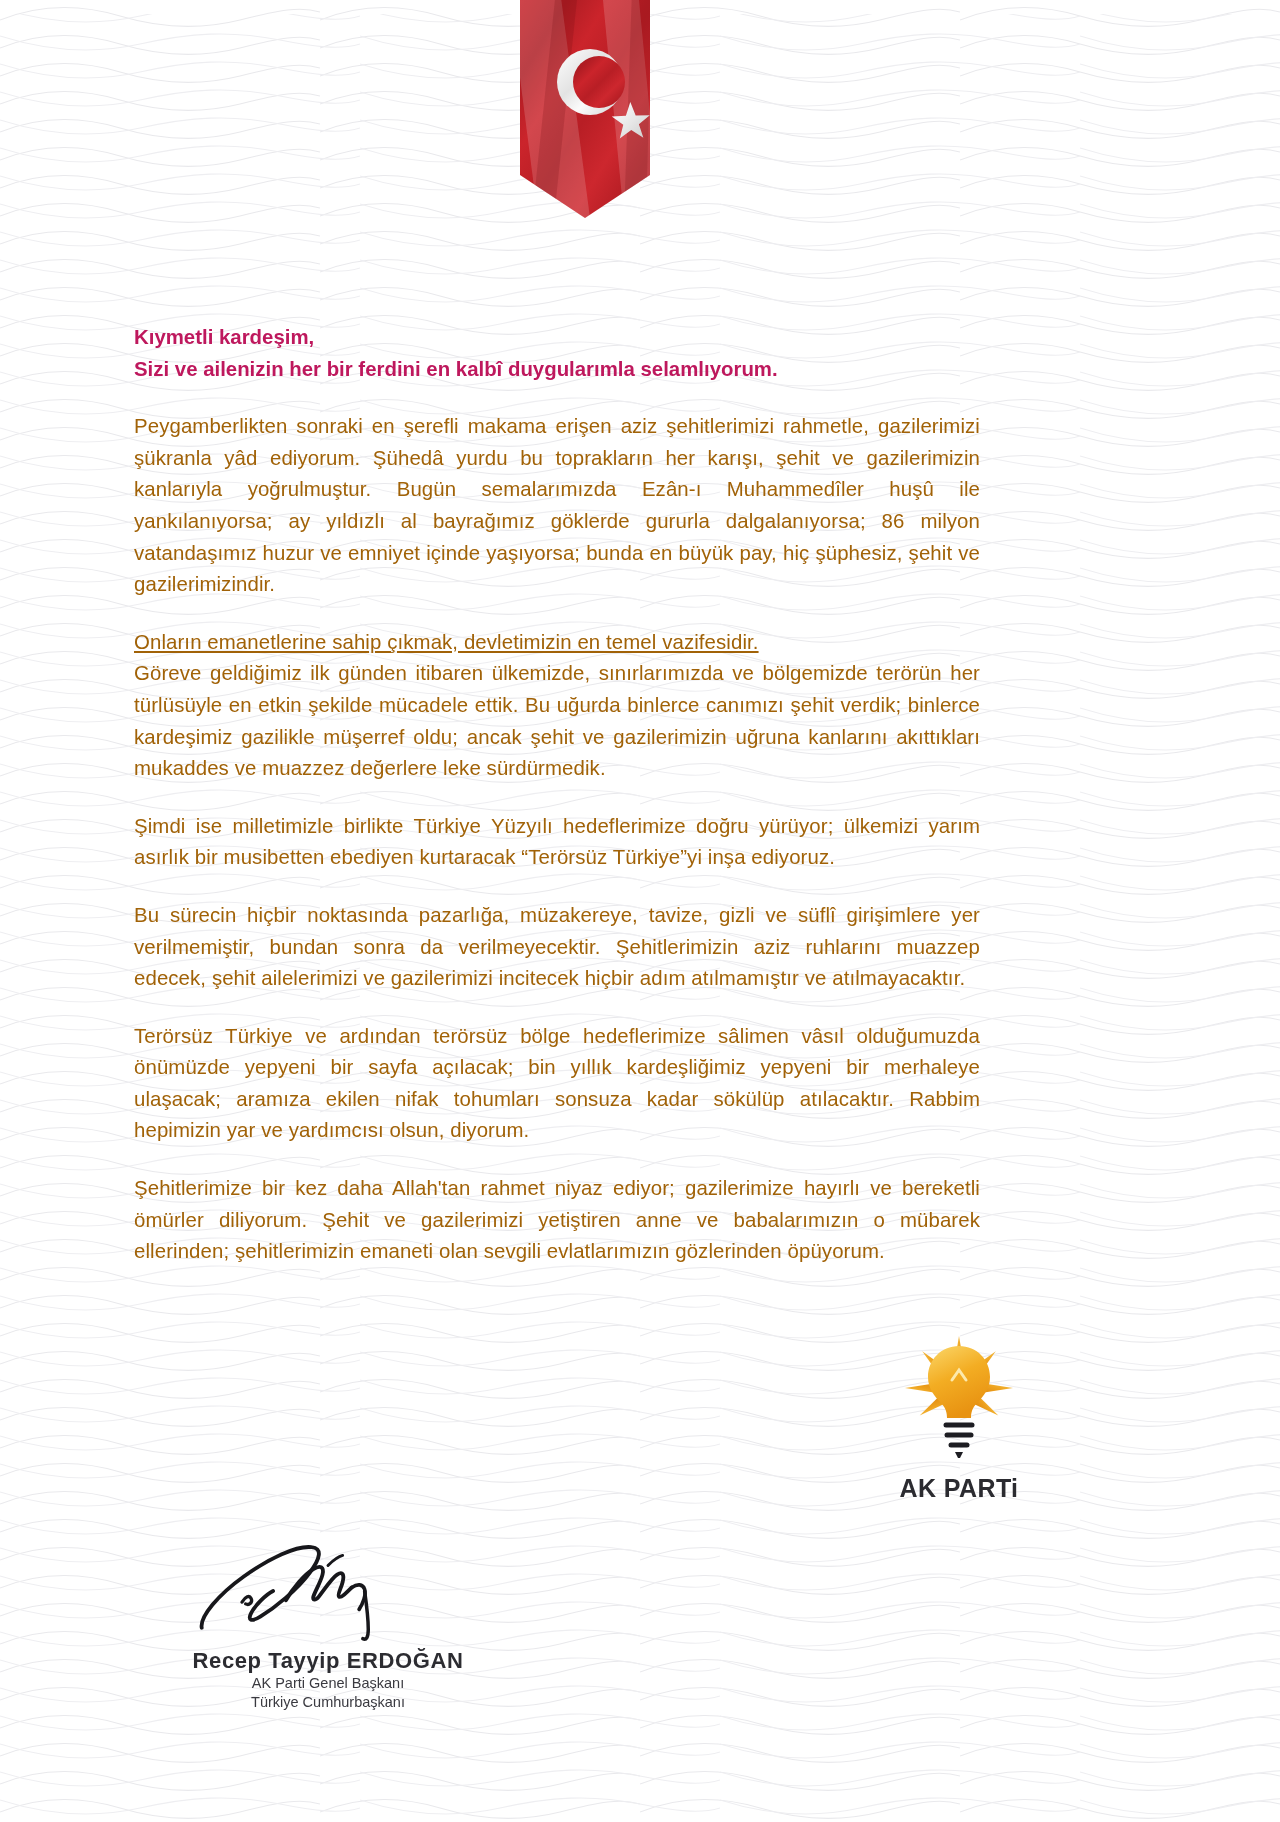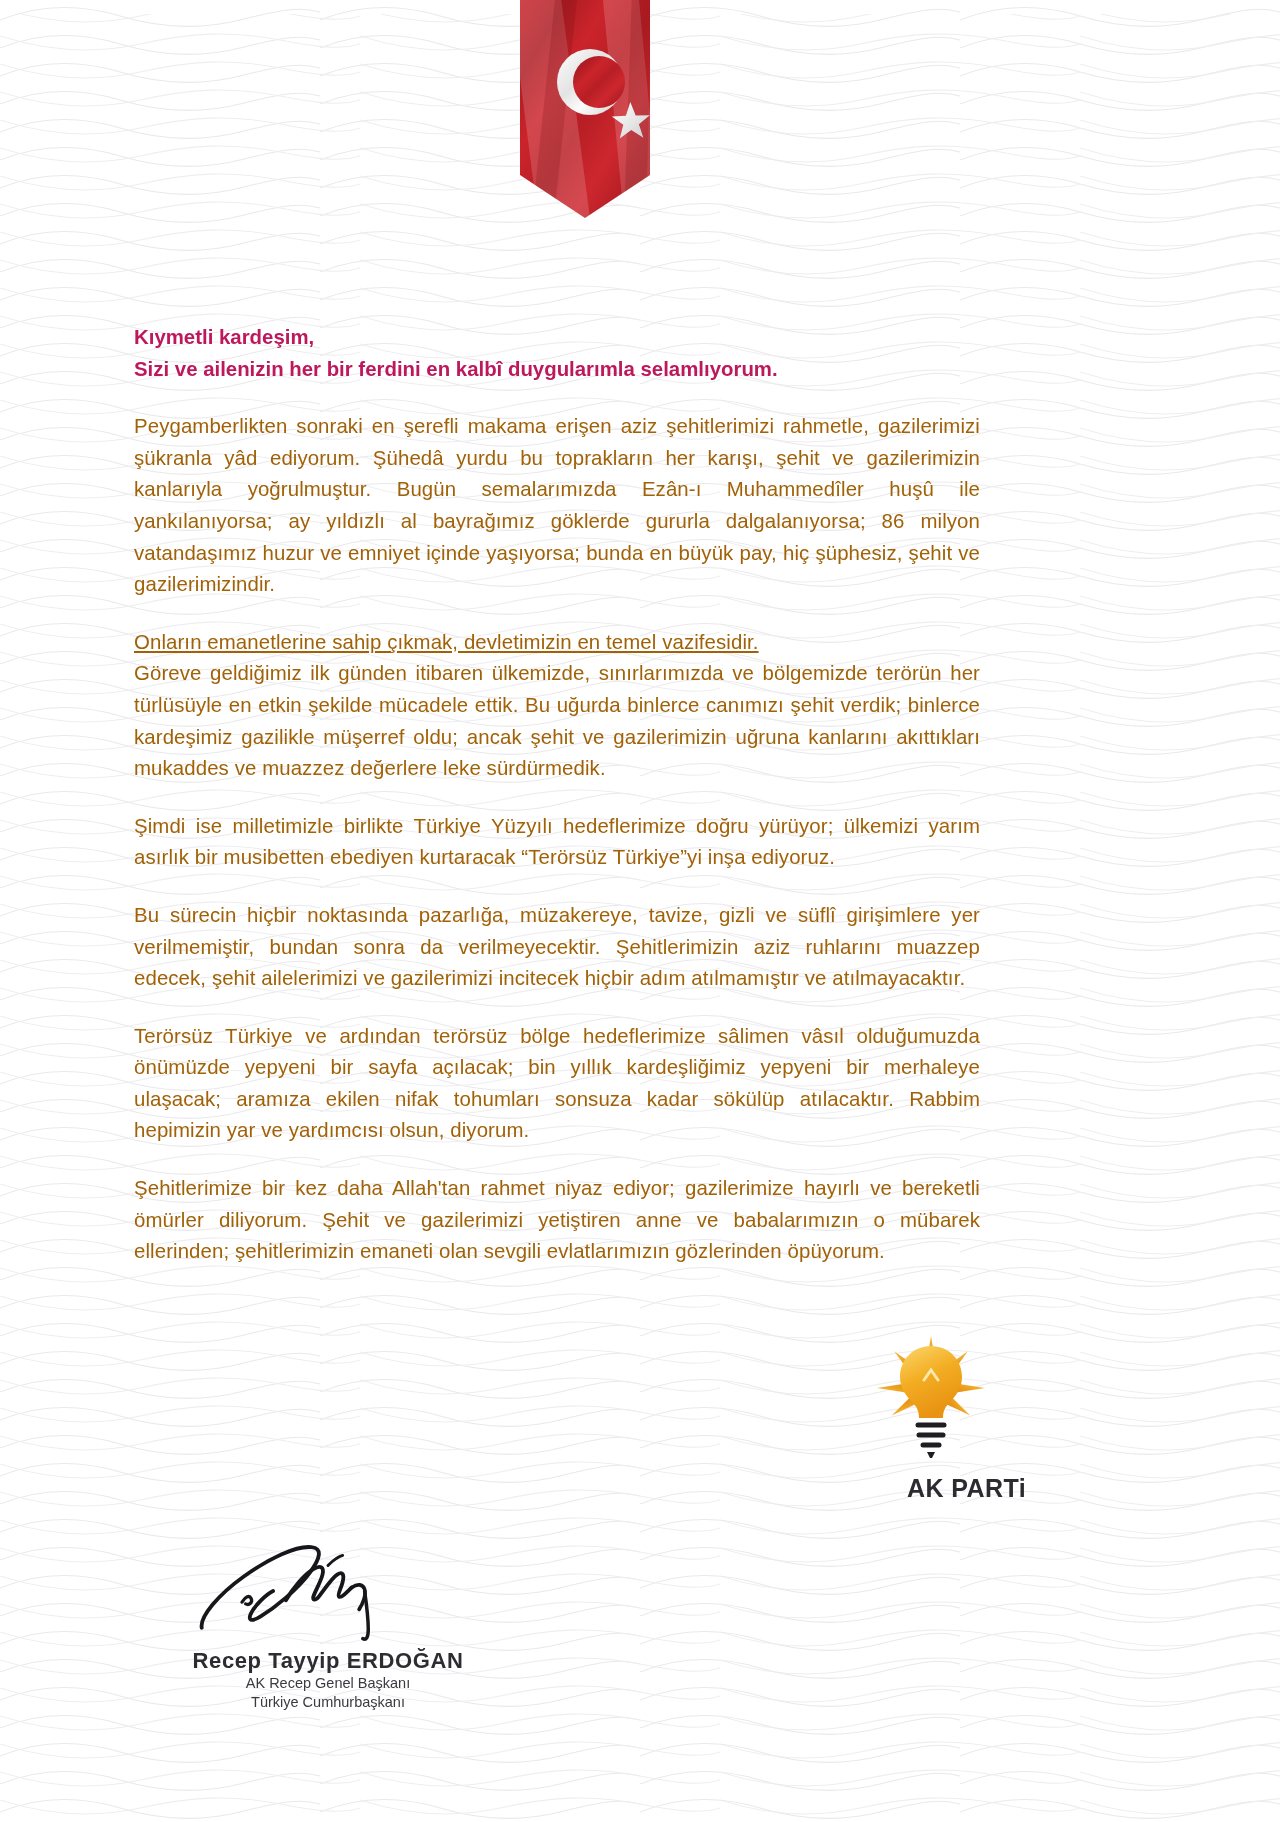--- a/index.html
+++ b/index.html
@@ -95,24 +95,24 @@
     font-size: 14.5px;
     color: #3a3a40;
     line-height: 19px;
     font-weight: 400;
   }
 
   
   #party-logo {
     position: absolute;
     z-index: 2;
-    left: 836px;
+    left: 864px;
     top: 1330px;
     width: 190px;
-    text-align: right;
+    text-align: center;
   }
   #party-logo-mark { display: block; margin: 0 auto; }
   #party-logo-text {
     font-size: 25px;
     font-weight: 700;
     color: #2b2b30;
     letter-spacing: 0.4px;
     margin-top: 4px;
   }
 </style>
@@ -213,21 +213,21 @@
         <path d="M56,70 C60,64 64,62 66,66 C68,70 64,74 60,72" stroke-width="3.6"></path>
         <path d="M104,68 C112,54 124,40 134,34 C142,29 146,32 144,40 C142,48 136,58 134,64
                  C133,68 136,69 140,64 C147,55 154,44 160,40 C166,36 168,40 166,48
                  C164,56 160,62 162,64 C164,66 170,60 176,54" stroke-width="4.2"></path>
         <path d="M150,30 C156,24 162,20 166,19" stroke-width="3.2"></path>
         <path d="M176,54 C182,50 188,50 190,56 C192,62 188,72 184,78" stroke-width="4.0"></path>
         <path d="M190,58 C192,72 194,88 194,100 C194,108 192,112 188,110" stroke-width="3.8"></path>
       </g>
     </svg>
     <div id="signer-name">Recep Tayyip ERDOĞAN</div>
-    <div class="signer-title">AK Recep Genel Başkanı</div>
+    <div class="signer-title">AK Parti Genel Başkanı</div>
     <div class="signer-title">Türkiye Cumhurbaşkanı</div>
   </div>
 
   <div id="party-logo">
     <svg id="party-logo-mark" width="150" height="140" viewBox="0 0 150 140">
       <defs>
         <linearGradient id="rayG" x1="0" y1="0" x2="1" y2="1">
           <stop offset="0%" stop-color="#f7c54a"></stop>
           <stop offset="55%" stop-color="#eda01c"></stop>
           <stop offset="100%" stop-color="#e08c12"></stop>

